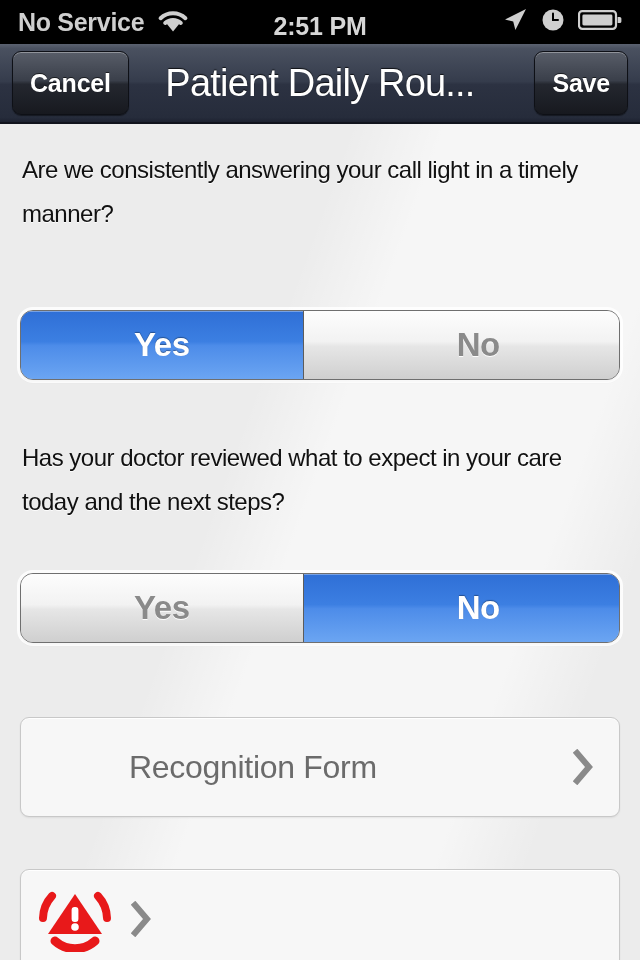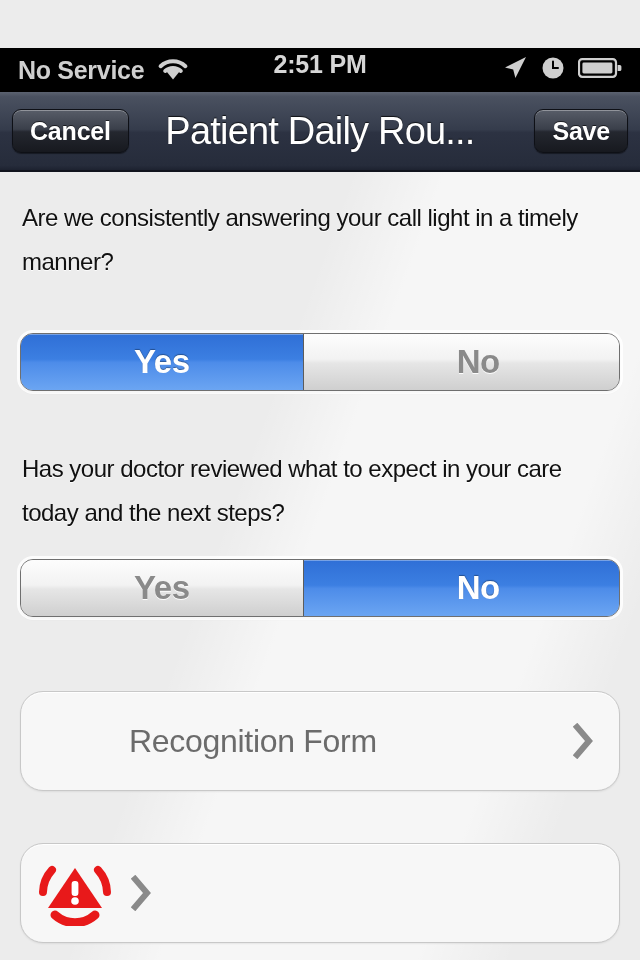--- a/index.html
+++ b/index.html
@@ -16,29 +16,28 @@
   }
 
   
   .status-bar{
     position:relative;
     height:44px; width:100%;
     background:#000;
     display:flex; align-items:center;
     padding:0 18px;
     z-index:30;
-    margin-top:48px;
   }
   .sb-left{ display:flex; align-items:center; gap:12px; }
   .sb-carrier{
     color:#cfcfcf; font-size:25px; font-weight:bold;
     letter-spacing:-0.3px; line-height:1;
   }
   .sb-center{
-    position:absolute; left:0; right:0; top:2px; height:28px;
+    position:absolute; left:0; right:0; top:12px; height:28px;
     display:flex; align-items:center; justify-content:center;
     pointer-events:none;
   }
   .sb-time{
     color:#d6d6d6; font-size:25px; font-weight:bold; letter-spacing:-0.2px;
   }
   .sb-right{
     margin-left:auto; display:flex; align-items:center; gap:13px;
     position:relative; z-index:2;
   }
@@ -47,21 +46,21 @@
   .nav-bar{
     position:relative;
     height:80px; width:100%;
     background:linear-gradient(to bottom,#5b6270 0%,#4a5160 6%,#353c4c 48%,#2c3242 52%,#262c3b 94%,#1d2230 100%);
     border-bottom:2px solid #11141d;
     display:flex; align-items:center;
     padding:0 12px;
     z-index:20;
   }
   .nav-btn{
-    height:44px;
+    height:64px;
     border-radius:9px;
     background:linear-gradient(to bottom,#585d68 0%,#3a3f4a 46%,#24272f 52%,#17191f 100%);
     border:1px solid #0e1016;
     box-shadow:inset 0 1px 0 rgba(255,255,255,0.34), 0 1px 1px rgba(0,0,0,0.45);
     color:#ffffff;
     font-size:25px; font-weight:bold;
     display:flex; align-items:center; justify-content:center;
     padding:0 17px;
     letter-spacing:-0.2px;
     text-shadow:0 -1px 0 rgba(0,0,0,0.6);
@@ -103,27 +102,28 @@
     line-height:44px;
     letter-spacing:-0.5px;
     padding:0 22px;
     text-shadow:0 1px 0 rgba(255,255,255,0.85);
   }
 
   
   .seg-wrap{ padding:0 20px; }
   .seg{
     position:relative;
-    height:58px;
+    height:70px;
     border-radius:13px;
     display:flex;
     background:#cfcfcf;
     border:1px solid #6f6f6f;
     box-shadow:0 0 0 3px rgba(255,255,255,0.85), 0 2px 2px rgba(0,0,0,0.18);
     overflow:hidden;
+    margin-top:25px;
   }
   .seg-item{
     flex:1;
     display:flex; align-items:center; justify-content:center;
     font-size:33px; font-weight:bold;
     letter-spacing:-0.4px;
     position:relative;
   }
   .seg-item + .seg-item{ border-left:1px solid #5c5c5c;padding-left:34px; }
   .seg-item.off{
@@ -136,21 +136,21 @@
     color:#ffffff;
     text-shadow:0 -1px 1px rgba(0,0,0,0.35);
     box-shadow:inset 0 1px 0 rgba(255,255,255,0.35);
   }
 
   
   .cell-wrap{ padding:0 20px; }
   .cell{
     position:relative;
     height:100px;
-    border-radius:23px;
+    border-radius:9px;
     background:#f7f7f7;
     border:1px solid #c8c8c8;
     box-shadow:0 1px 0 rgba(255,255,255,0.9) inset, 0 1px 2px rgba(0,0,0,0.07);
     display:flex; align-items:center;
     padding:0 22px 0 0;
     overflow:hidden;
   }
   .cell-icon{
     width:108px; min-width:108px;
     height:100%;

